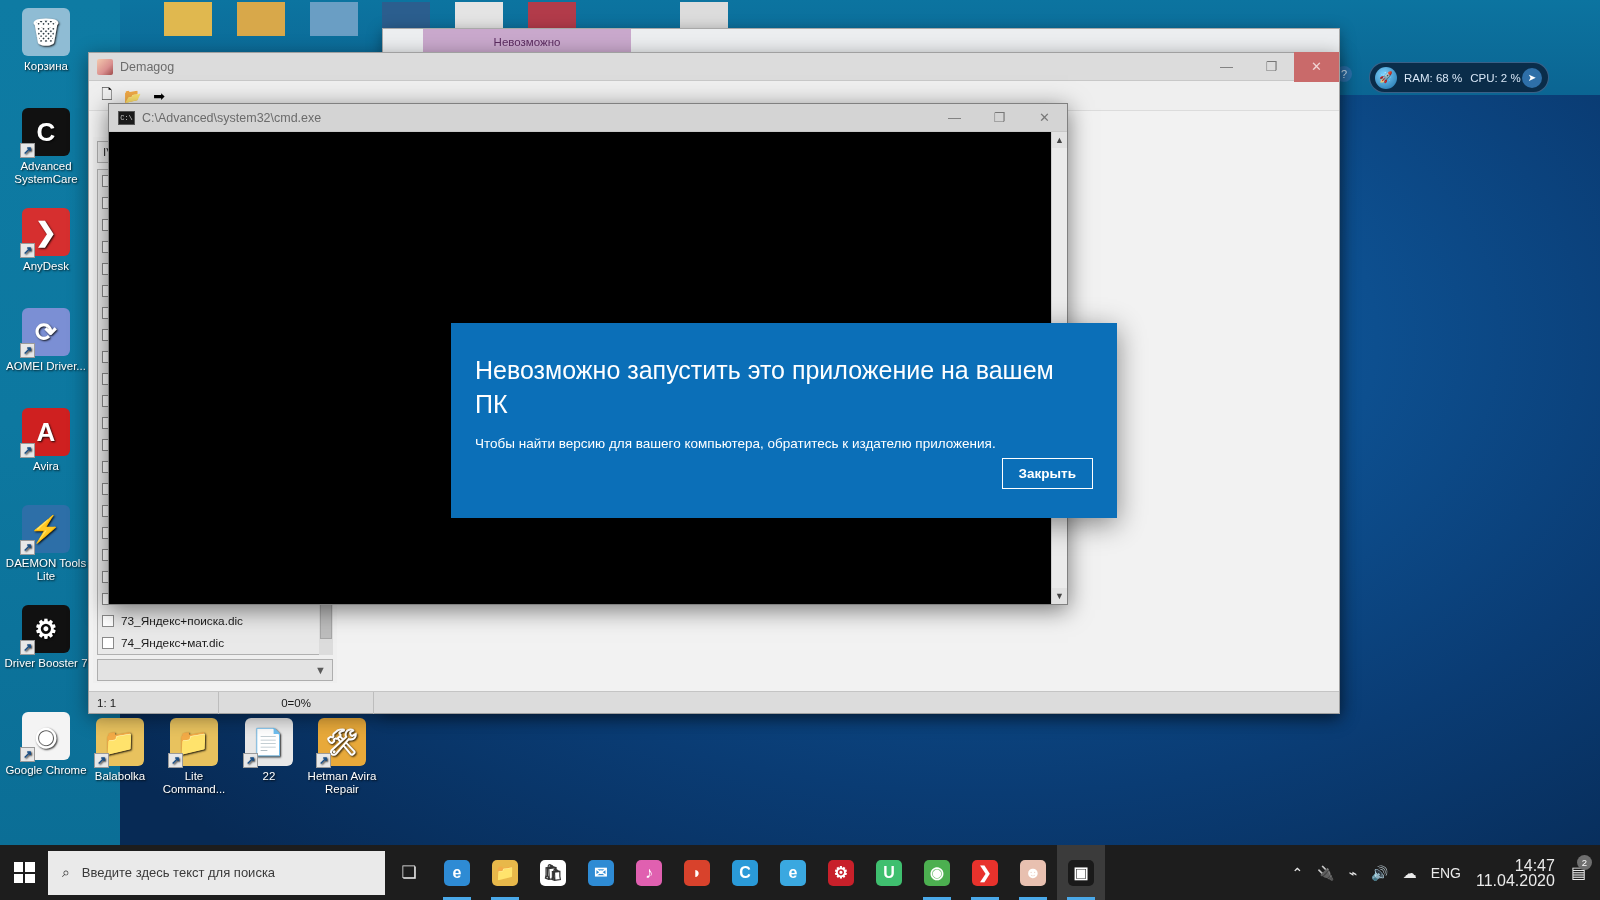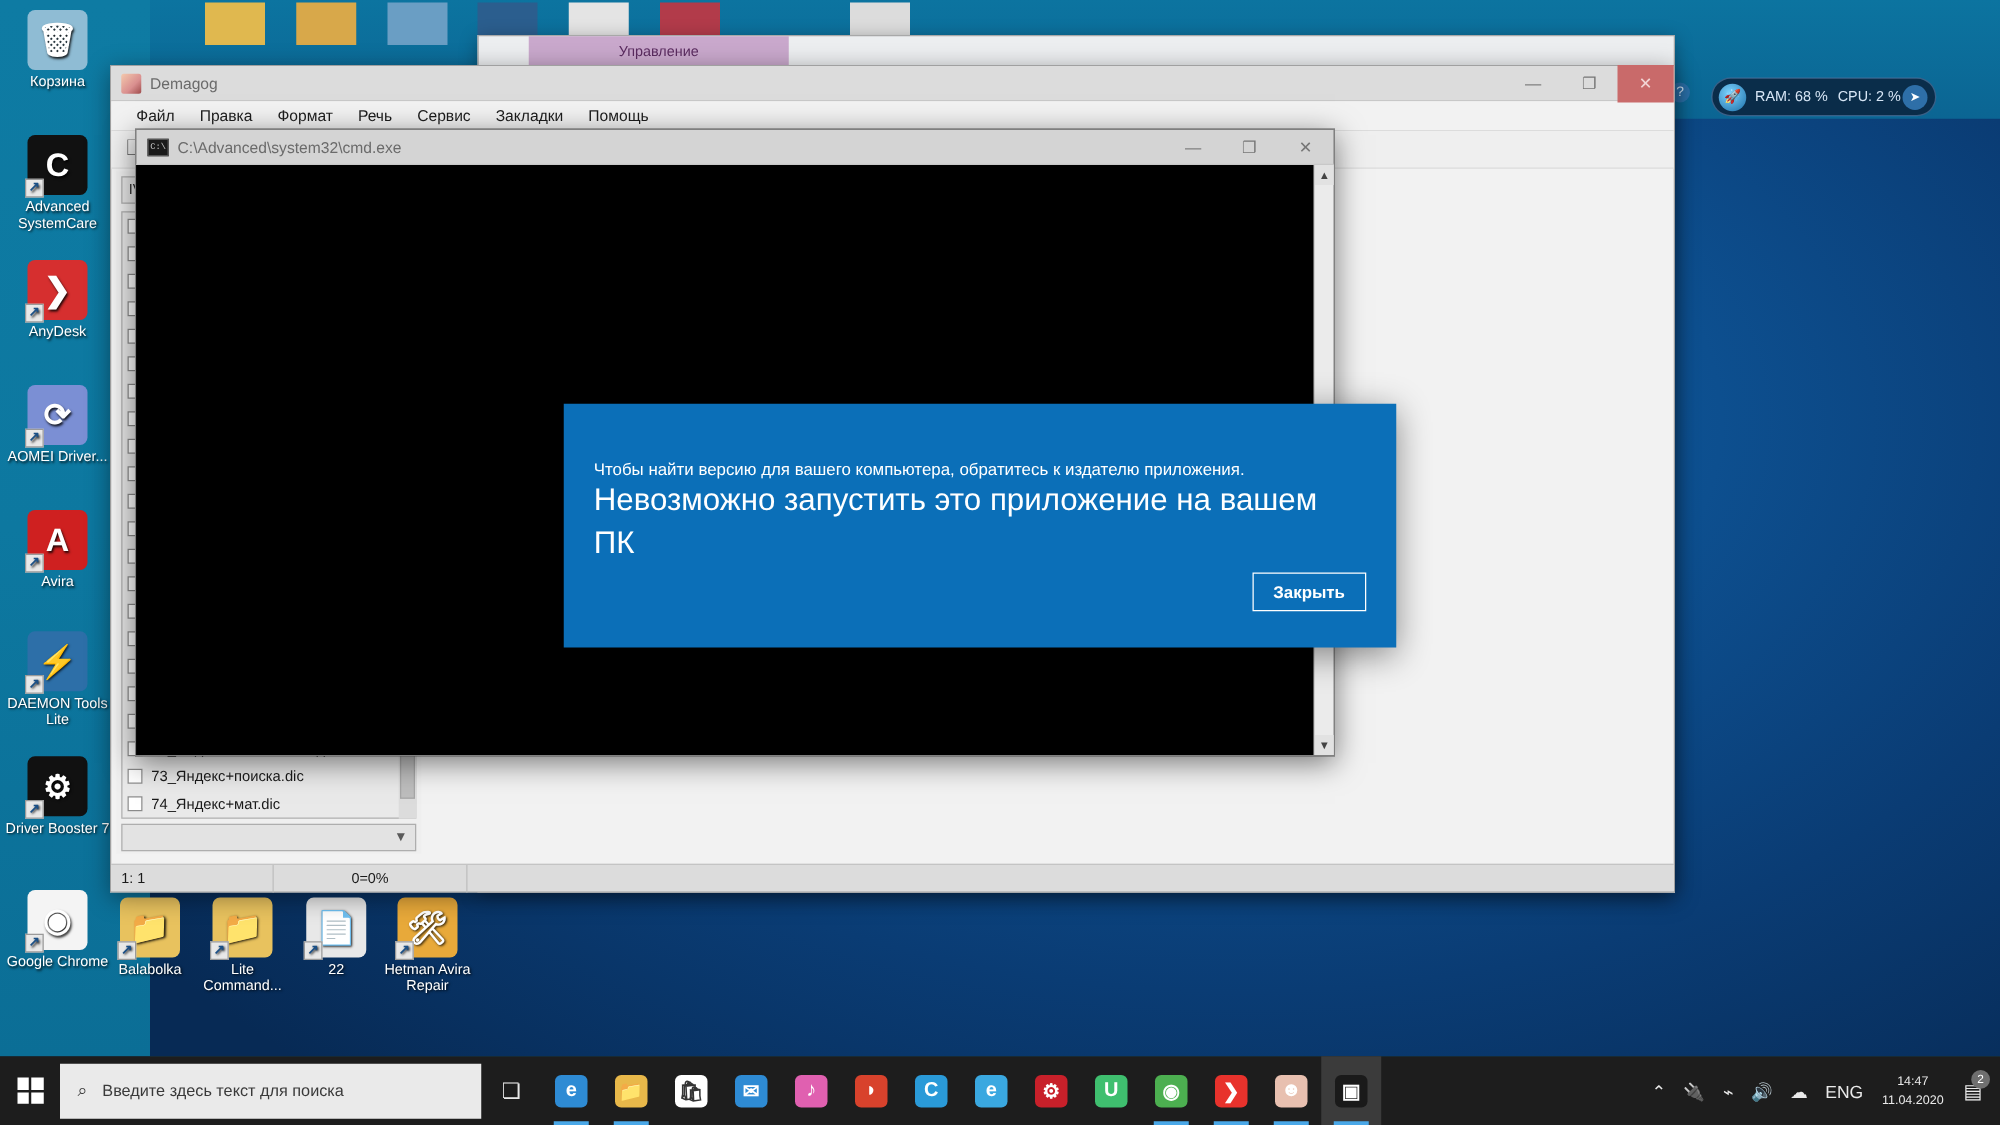--- a/index.html
+++ b/index.html
@@ -270,21 +270,21 @@
     width: 26px; height: 26px; border-radius: 5px;
     display: flex; align-items: center; justify-content: center;
     font-size: 16px; font-weight: bold; color: #fff;
   }
   #tray {
     margin-left: auto; display: flex; align-items: center;
     color: #eaeaea; font-size: 12px; height: 55px;
   }
   #tray .ti { padding: 0 7px; display: flex; align-items: center; font-size: 14px; }
   #clock {
-    text-align: center; font-size: 10px; line-height: 15px;
+    text-align: right; font-size: 16px; line-height: 15px;
     padding: 0 12px 0 8px;
   }
   #notif { position: relative; padding: 0 14px 0 4px; font-size: 16px; }
   #notif .cnt {
     position: absolute; right: 8px; bottom: 12px; width: 15px; height: 15px;
     border-radius: 50%; background: #6f6f6f; color: #fff;
     font-size: 9.5px; display: flex; align-items: center; justify-content: center;
   }
 </style>
 </head>
@@ -357,21 +357,21 @@
 <div id="help-dot">?</div>
 <div id="asc">
   <div class="bulb">🚀</div>
   <span>RAM: 68 %</span>
   <span style="width:8px"></span>
   <span>CPU: 2 %</span>
   <div class="arrowbtn">➤</div>
 </div>
 
 <div class="win" id="explorer">
-  <div id="expl-ribbon-tab">Управление</div>
+  <div id="expl-ribbon-tab">Невозможно</div>
   <div id="expl-title">
     <span class="t">Demagog-Yandex perfect 1</span>
     <div class="wbtns">
       <div class="wbtn">—</div>
       <div class="wbtn">❐</div>
       <div class="wbtn">✕</div>
     </div>
   </div>
   <div id="expl-body">
     <div id="expl-pane"></div>
@@ -388,29 +388,20 @@
 <div class="win" id="demagog">
   <div class="wtitle" id="dm-title">
     <div class="ico"></div>
     <span>Demagog</span>
     <div class="wbtns">
       <div class="wbtn">—</div>
       <div class="wbtn">❐</div>
       <div class="wbtn close-hot">✕</div>
     </div>
   </div>
-  <div id="dm-menu">
-      <span class="mi">Файл</span>
-      <span class="mi">Правка</span>
-      <span class="mi">Формат</span>
-      <span class="mi">Речь</span>
-      <span class="mi">Сервис</span>
-      <span class="mi">Закладки</span>
-      <span class="mi">Помощь</span>
-    </div>
   <div id="dm-toolbar">
       <div class="tb">🗋</div>
       <div class="tb">📂</div>
       <div class="tb">➡</div>
     </div>
 
   <div id="dm-left">
     <div id="dm-combo">
       <span>IVONA 2 Tatyana</span>
     </div>
@@ -529,22 +520,22 @@
     </div>
   </div>
   <div id="cmd-body"></div>
   <div id="cmd-sb">
     <div class="arrow">▲</div>
     <div class="arrow" style="position:absolute;bottom:0;left:0;right:0">▼</div>
   </div>
 </div>
 
 <div id="dialog">
+  <div id="dlg-head">Невозможно запустить это приложение на вашем ПК</div>
   <div id="dlg-sub">Чтобы найти версию для вашего компьютера, обратитесь к издателю приложения.</div>
-  <div id="dlg-head">Невозможно запустить это приложение на вашем ПК</div>
   <div id="dlg-btn">Закрыть</div>
 </div>
 
 <div id="taskbar">
   <div id="start">
     <div class="w">
         <i></i>
         <i></i>
         <i></i>
         <i></i>

